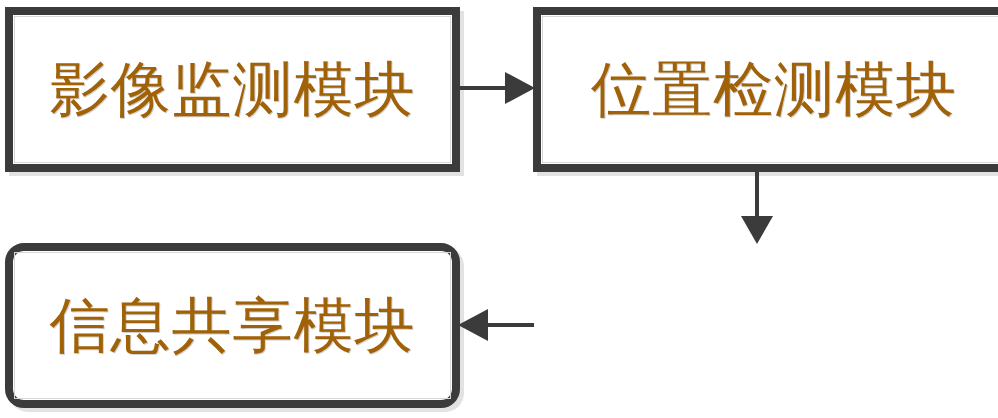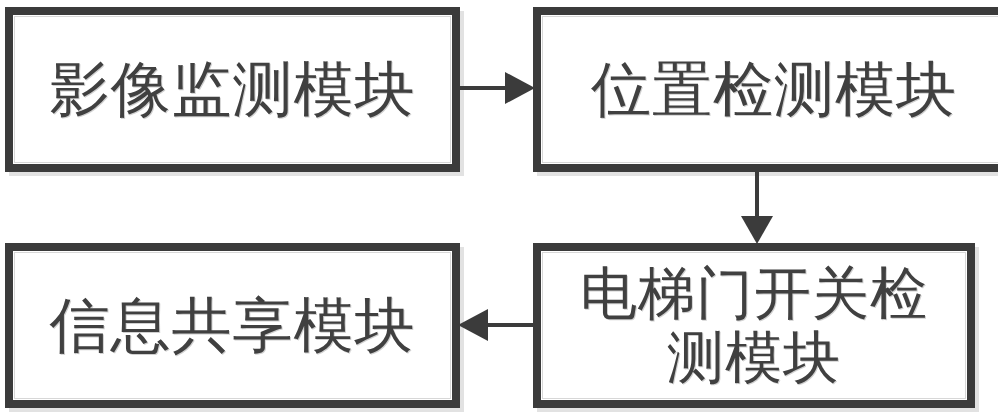--- a/index.html
+++ b/index.html
@@ -32,33 +32,33 @@
     
     content: "";
     position: absolute;
     left: 1px; top: 1px; right: 1px; bottom: 1px;
     border: 1px solid #d7d7d7;
     pointer-events: none;
   }
   .node-label {
     position: relative;
     z-index: 2;
-    color: #404040;
+    color: #a16207;
     font-size: 60px;
     line-height: 1.08;
     letter-spacing: 1px;
     white-space: pre-line;
     font-weight: 400;
     text-shadow: 1px 1px 0 rgba(170,170,170,0.55);
   }
 
   #node-image       { left: 5px;   top: 7px;   width: 455px; height: 165px; }
   #node-position    { left: 533px; top: 7px;   width: 482px; height: 165px; }
   #node-doorswitch  { left: 533px; top: 243px; width: 442px; height: 165px; }
-  #node-share       { left: 5px;   top: 243px; width: 455px; height: 165px; }
+  #node-share       { left: 5px;   top: 243px; width: 455px; height: 165px; border-radius: 19px; }
 
   #node-doorswitch .node-label { font-size: 57px; line-height: 1.12; }
 
   
   .conn { position: absolute; }
 
   .conn-line-h {
     background: #3b3b3b;
     height: 4px;
   }
@@ -105,24 +105,20 @@
 <div id="canvas">
 
   <div class="node" id="node-image">
     <span class="node-label">影像监测模块</span>
   </div>
 
   <div class="node" id="node-position">
     <span class="node-label">位置检测模块</span>
   </div>
 
-  <div class="node" id="node-doorswitch">
-    <span class="node-label">电梯门开关检
-测模块</span>
-  </div>
 
   <div class="node" id="node-share">
     <span class="node-label">信息共享模块</span>
   </div>
 
   <div class="conn conn-line-h" id="edge1-line"></div>
   <div class="arrowhead arrow-right" id="edge1-head"></div>
 
   <div class="conn conn-line-v" id="edge2-line"></div>
   <div class="arrowhead arrow-down" id="edge2-head"></div>

